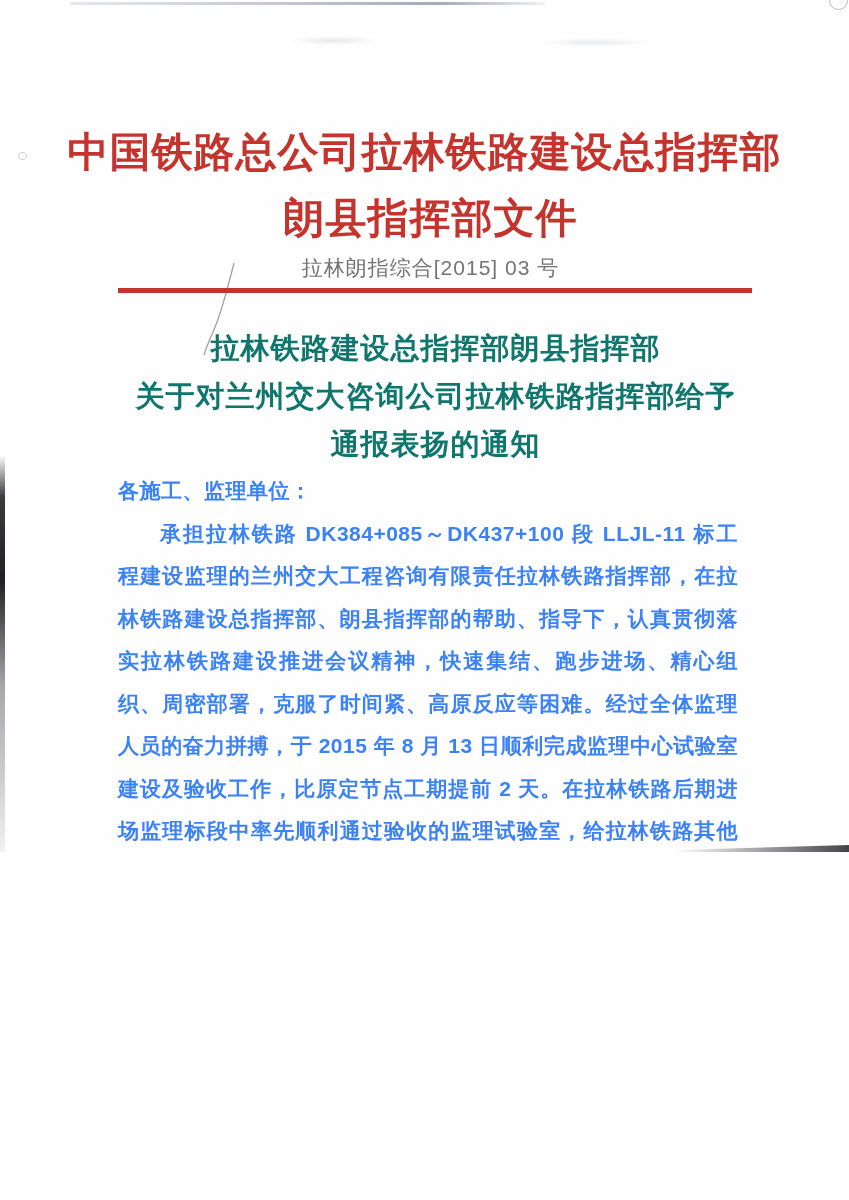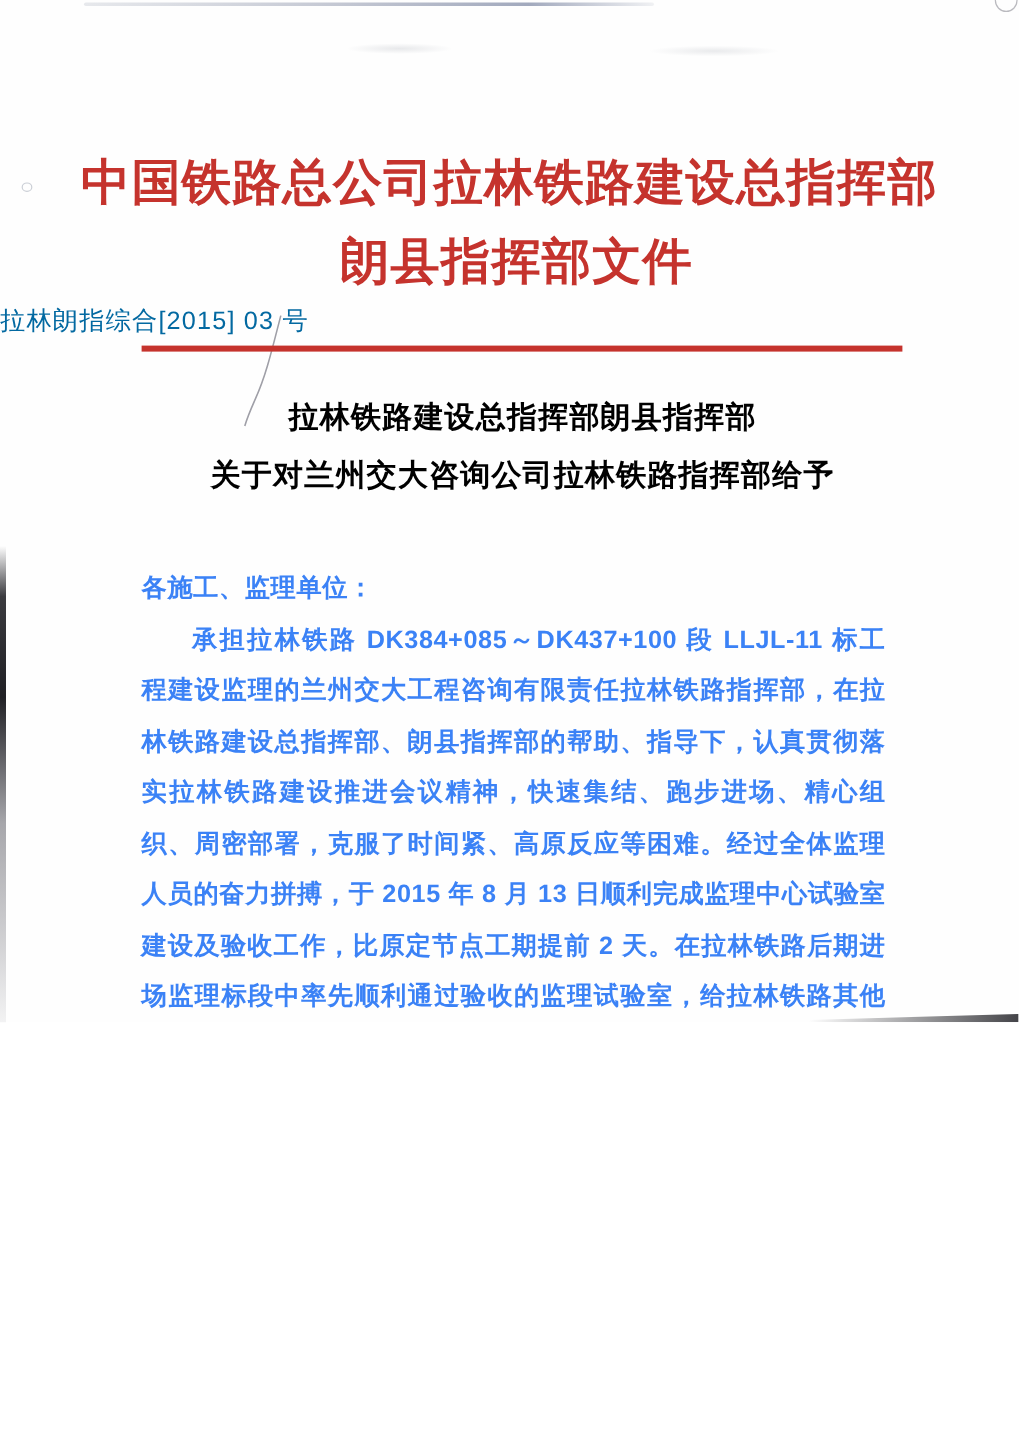--- a/index.html
+++ b/index.html
@@ -26,44 +26,45 @@
     line-height: 60px;
     color: var(--accent);
     letter-spacing: 1px;
     white-space: nowrap;
   }
   .org-line1 { top: 122px; }
   .org-line2 { top: 188px; margin-left: 12px; }
   .doc-number {
     position: absolute;
     top: 252px; left: 0; right: 0;
-    text-align: left;
+    text-align: center;
     font-size: 21px;
     line-height: 32px;
-    color: #0369a1;
+    color: #737373;
     letter-spacing: 1px;
+    padding-left: 12px;
   }
   .red-rule {
     position: absolute;
     top: 288px; left: 118px;
     width: 634px; height: 5px;
     background: var(--accent);
   }
 
   
   .title-block {
     position: absolute;
     top: 324px; left: 0; right: 0;
     text-align: center;
   }
   .title-line {
     font-weight: 700;
-    font-size: 25px;
+    font-size: 29px;
     line-height: 48px;
-    color: #000000;
+    color: #0f766e;
     letter-spacing: 1px;
     white-space: nowrap;
     margin-left: 22px;
   }
 
   
   .doc-body {
     position: absolute;
     top: 470px; left: 118px;
     width: 620px;
@@ -166,20 +167,21 @@
   <header>
     <div class="org-line org-line1">中国铁路总公司拉林铁路建设总指挥部</div>
     <div class="org-line org-line2">朗县指挥部文件</div>
     <div class="doc-number">拉林朗指综合[2015] 03 号</div>
     <div class="red-rule"></div>
   </header>
 
   <section class="title-block">
     <div class="title-line">拉林铁路建设总指挥部朗县指挥部</div>
     <div class="title-line">关于对兰州交大咨询公司拉林铁路指挥部给予</div>
+    <div class="title-line">通报表扬的通知</div>
   </section>
 
   <main class="doc-body">
     <p class="salutation">各施工、监理单位：</p>
     <p>承担拉林铁路 DK384+085～DK437+100 段 LLJL-11 标工程建设监理的兰州交大工程咨询有限责任拉林铁路指挥部，在拉林铁路建设总指挥部、朗县指挥部的帮助、指导下，认真贯彻落实拉林铁路建设推进会议精神，快速集结、跑步进场、精心组织、周密部署，克服了时间紧、高原反应等困难。经过全体监理人员的奋力拼搏，于 2015 年 8 月 13 日顺利完成监理中心试验室建设及验收工作，比原定节点工期提前 2 天。在拉林铁路后期进场监理标段中率先顺利通过验收的监理试验室，给拉林铁路其他参建单位起到良好的表率作用。</p>
   </main>
 
   <footer class="page-number">- 1 -</footer>
 
 </div>

